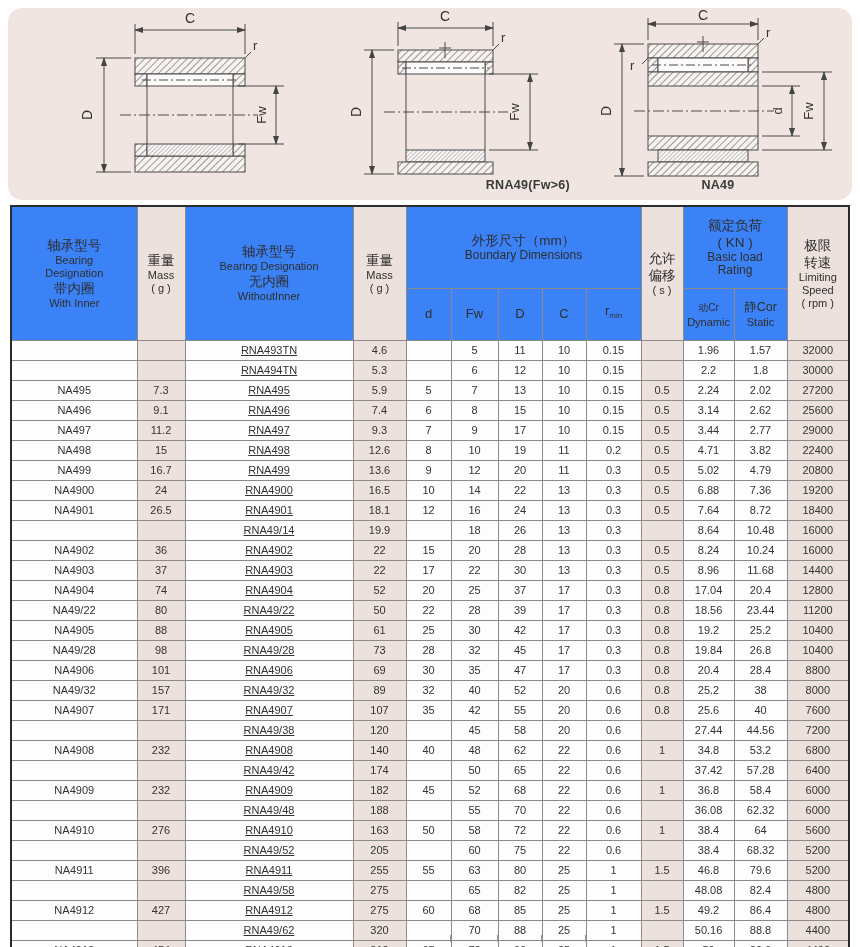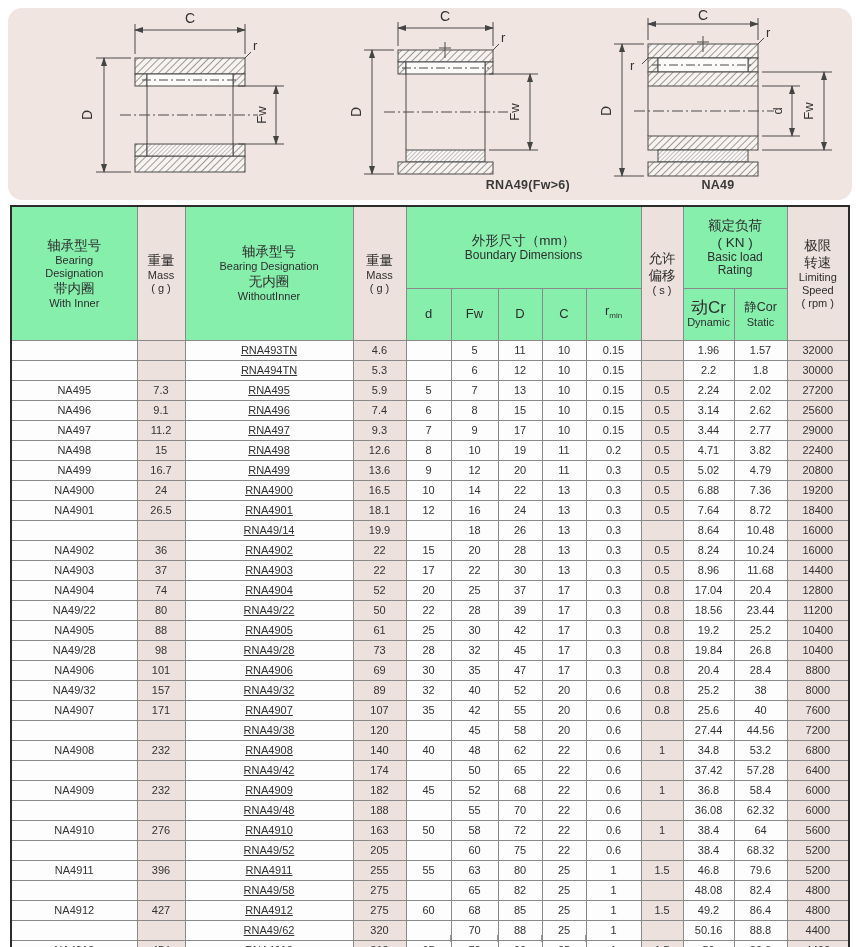--- a/index.html
+++ b/index.html
@@ -12,21 +12,21 @@
   .fig1{left:22px;} .fig2{left:320px;} .fig3{left:578px;}
   .caption{position:absolute;top:170px;width:250px;text-align:center;
         font-size:12.5px;font-weight:bold;color:#3a3a3a;letter-spacing:.3px;}
   .cap1{left:45px;} .cap2{left:312px;text-align:right;} .cap3{left:585px;}
   svg text{font-family:"Liberation Sans","DejaVu Sans",sans-serif;fill:#333;}
   
   table.spec{position:absolute;left:10px;top:205px;width:838px;border-collapse:collapse;
         table-layout:fixed;border:2px solid #2b2b2b;background:#fdfdfd;}
   table.spec th,table.spec td{border:1px solid #8a8a8a;padding:0;text-align:center;
         font-weight:normal;overflow:hidden;white-space:nowrap;}
-  table.spec thead th{font-size:11px;line-height:14px;vertical-align:middle;background:#86efac;}
+  table.spec thead th{font-size:11px;line-height:14px;vertical-align:middle;background:#3b82f6;}
   .zh{font-size:13.5px;line-height:17px;color:#2e2e2e;}
   .en{font-size:11px;line-height:13px;color:#2e2e2e;}
   table.spec td{font-size:11px;height:19px;color:#333;}
   td.left{text-align:left;padding-left:11px;text-decoration:underline;}
   .shade{background:#ece1dc !important;}
   tbody tr:nth-child(odd) td{background-clip:padding-box;}
   sub{font-size:8px;}
   .stub{position:absolute;width:1px;height:7px;background:#999;}
 </style>
 </head>
@@ -231,21 +231,21 @@
           <div class="en">( rpm )</div>
         </th>
       </tr>
       <tr style="height:52px">
         <th><span class="en" style="font-size:13px">d</span></th>
         <th><span class="en" style="font-size:13px">Fw</span></th>
         <th><span class="en" style="font-size:13px">D</span></th>
         <th><span class="en" style="font-size:13px">C</span></th>
         <th><span class="en" style="font-size:13px">r</span><sub>min</sub></th>
         <th>
-          <div class="zh" style="font-size:17px">动Cr</div>
+          <div class="zh" style="font-size:10px">动Cr</div>
           <div class="en">Dynamic</div>
         </th>
         <th>
           <div class="zh" style="font-size:12.5px">静Cor</div>
           <div class="en">Static</div>
         </th>
       </tr>
     </thead>
     <tbody>
         <tr>

